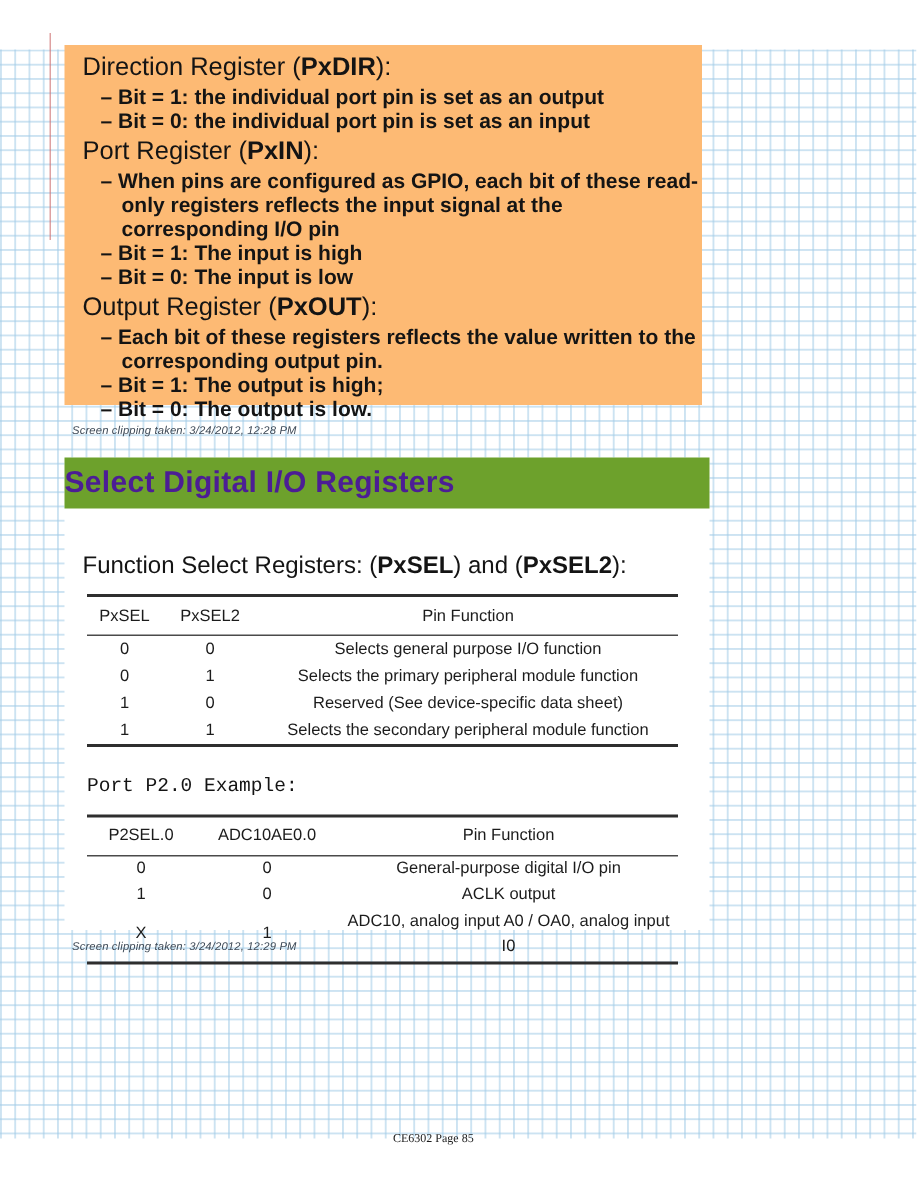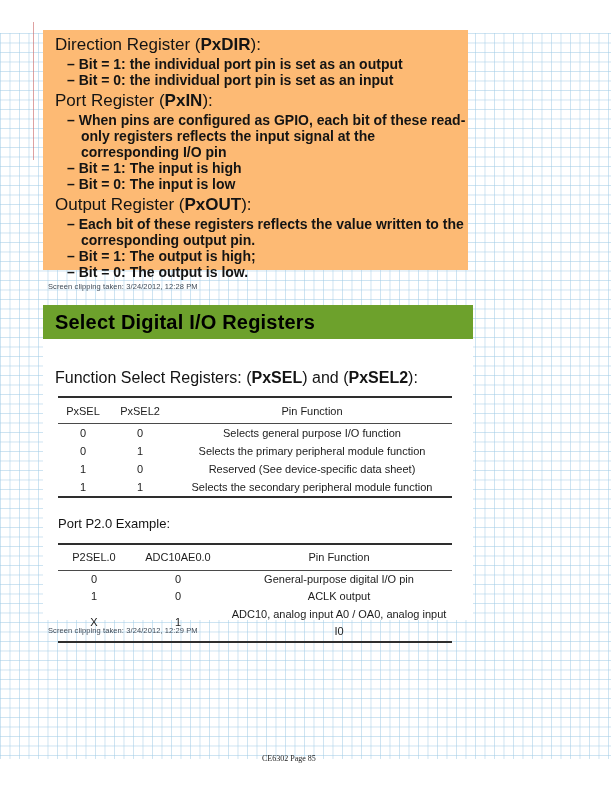--- a/index.html
+++ b/index.html
@@ -33,32 +33,32 @@
   .sec-heading b{font-weight:700;}
   .bullet{
     font-size:14px;line-height:16px;
     padding-left:26px;text-indent:-14px;
     width:392px;
     font-weight:bold;
   }
   
   .clip-caption{
     position:absolute;left:48px;
-    font-size:7.5px;color:#3e4a57;letter-spacing:0.1px;
+    font-size:7.5px;color:#3e4a57;letter-spacing:0.1px;font-style:italic;
   }
   .cap1{top:282px;}
   .cap2{top:626px;}
   
   .clip2{
     position:absolute;left:43px;top:305px;width:430px;height:315px;
     background:#ffffff;box-sizing:border-box;color:#141414;
   }
   .banner{
-    height:34px;background:#6da12c;color:#000000;
-    font-weight:700;font-size:20px;line-height:34px;padding-left:12px;
+    height:34px;background:#6da12c;color:#4c1d95;
+    font-weight:700;font-size:20px;line-height:34px;
     letter-spacing:0.2px;
   }
   .fn-heading{
     margin:30px 0 0 12px;font-size:16px;font-weight:400;
   }
   .fn-heading b{font-weight:700;}
   .dtable{
     margin-left:15px;width:394px;
     border-top:2px solid #2e2e2e;border-bottom:2px solid #2e2e2e;
     font-size:11px;color:#1c1c1c;
@@ -69,21 +69,21 @@
   .t1 .trow{grid-template-columns:50px 64px 1fr;}
   .t2 .trow{grid-template-columns:72px 96px 1fr;}
   .thead{border-bottom:1px solid #4a4a4a;}
   .thead .cell{padding:4px 0 3px 0;}
   .trow .cell{line-height:18px;}
   .t2 .trow .cell{line-height:17.5px;}
   .cell.c-num{text-align:center;}
   .cell.c-fn{text-align:center;}
   .t1 .thead .c-num{text-align:center;}
   .example-label{
-    margin:18px 0 0 15px;font-size:13px;
+    margin:18px 0 0 15px;font-size:13px;font-family:Liberation Mono, monospace;
   }
   
   .page-footer{
     position:absolute;left:262px;top:754px;
     font-family:"Liberation Serif",serif;font-size:8px;color:#1a1a1a;
   }
 </style>
 </head>
 <body>
 

